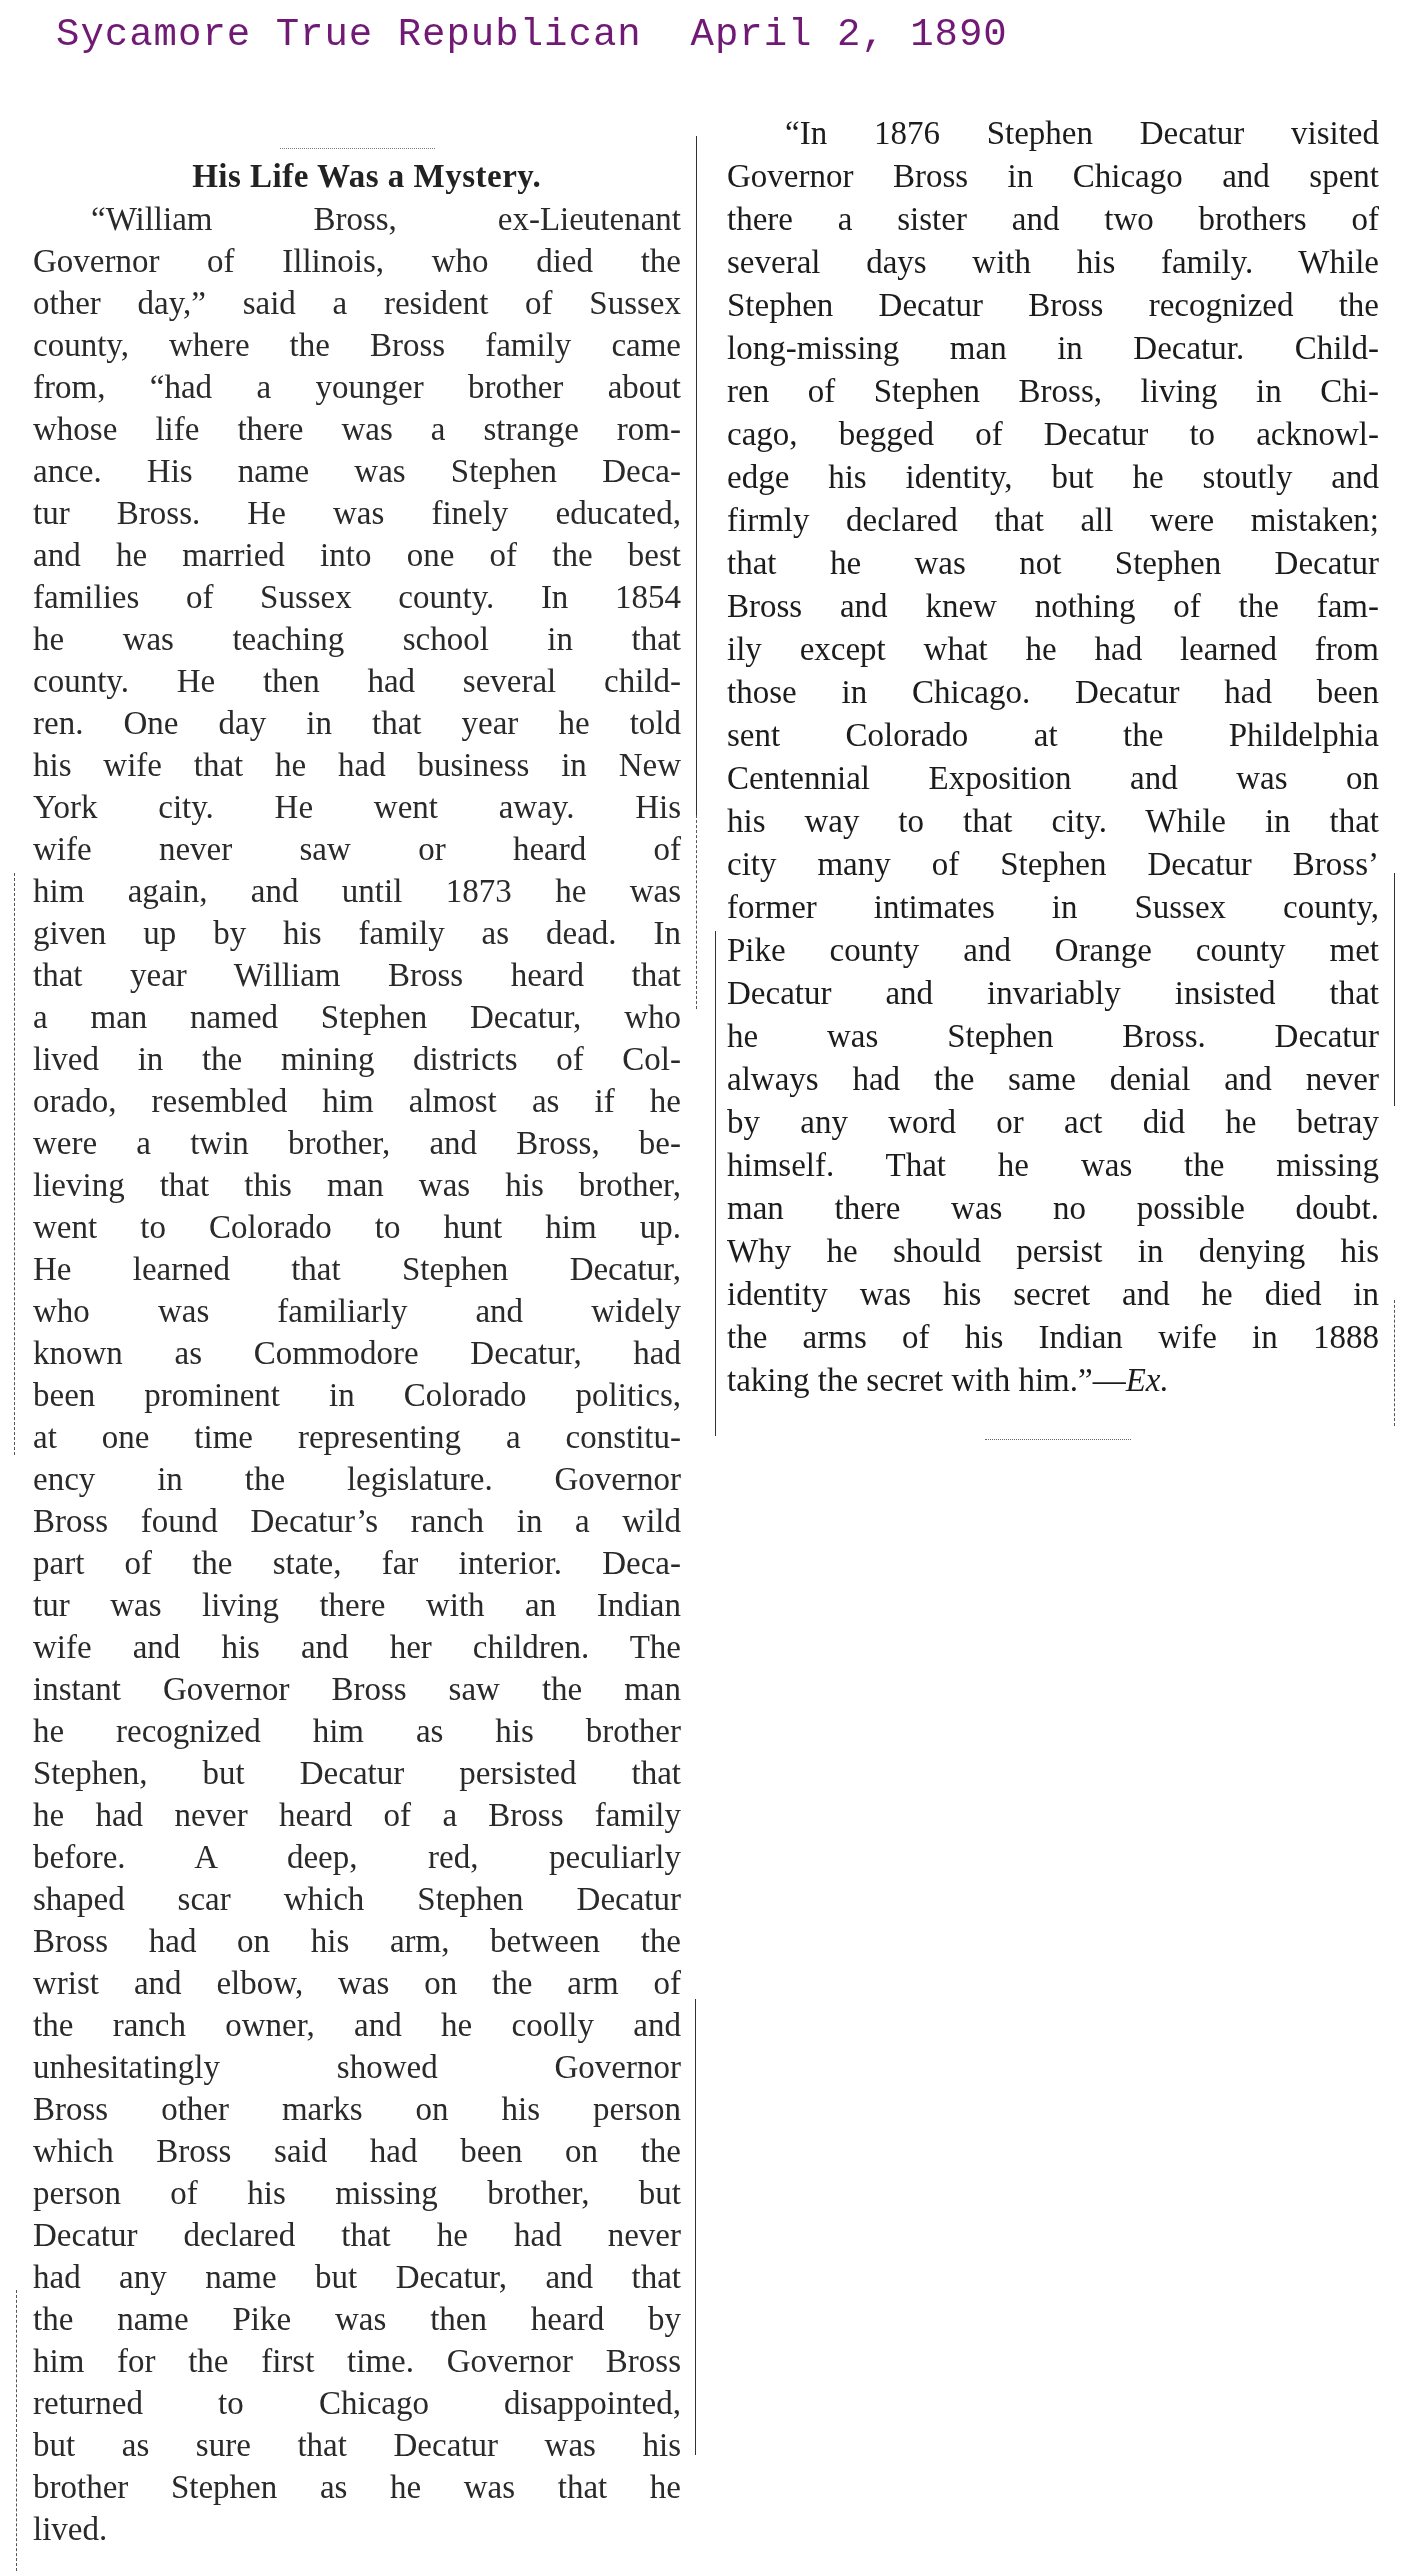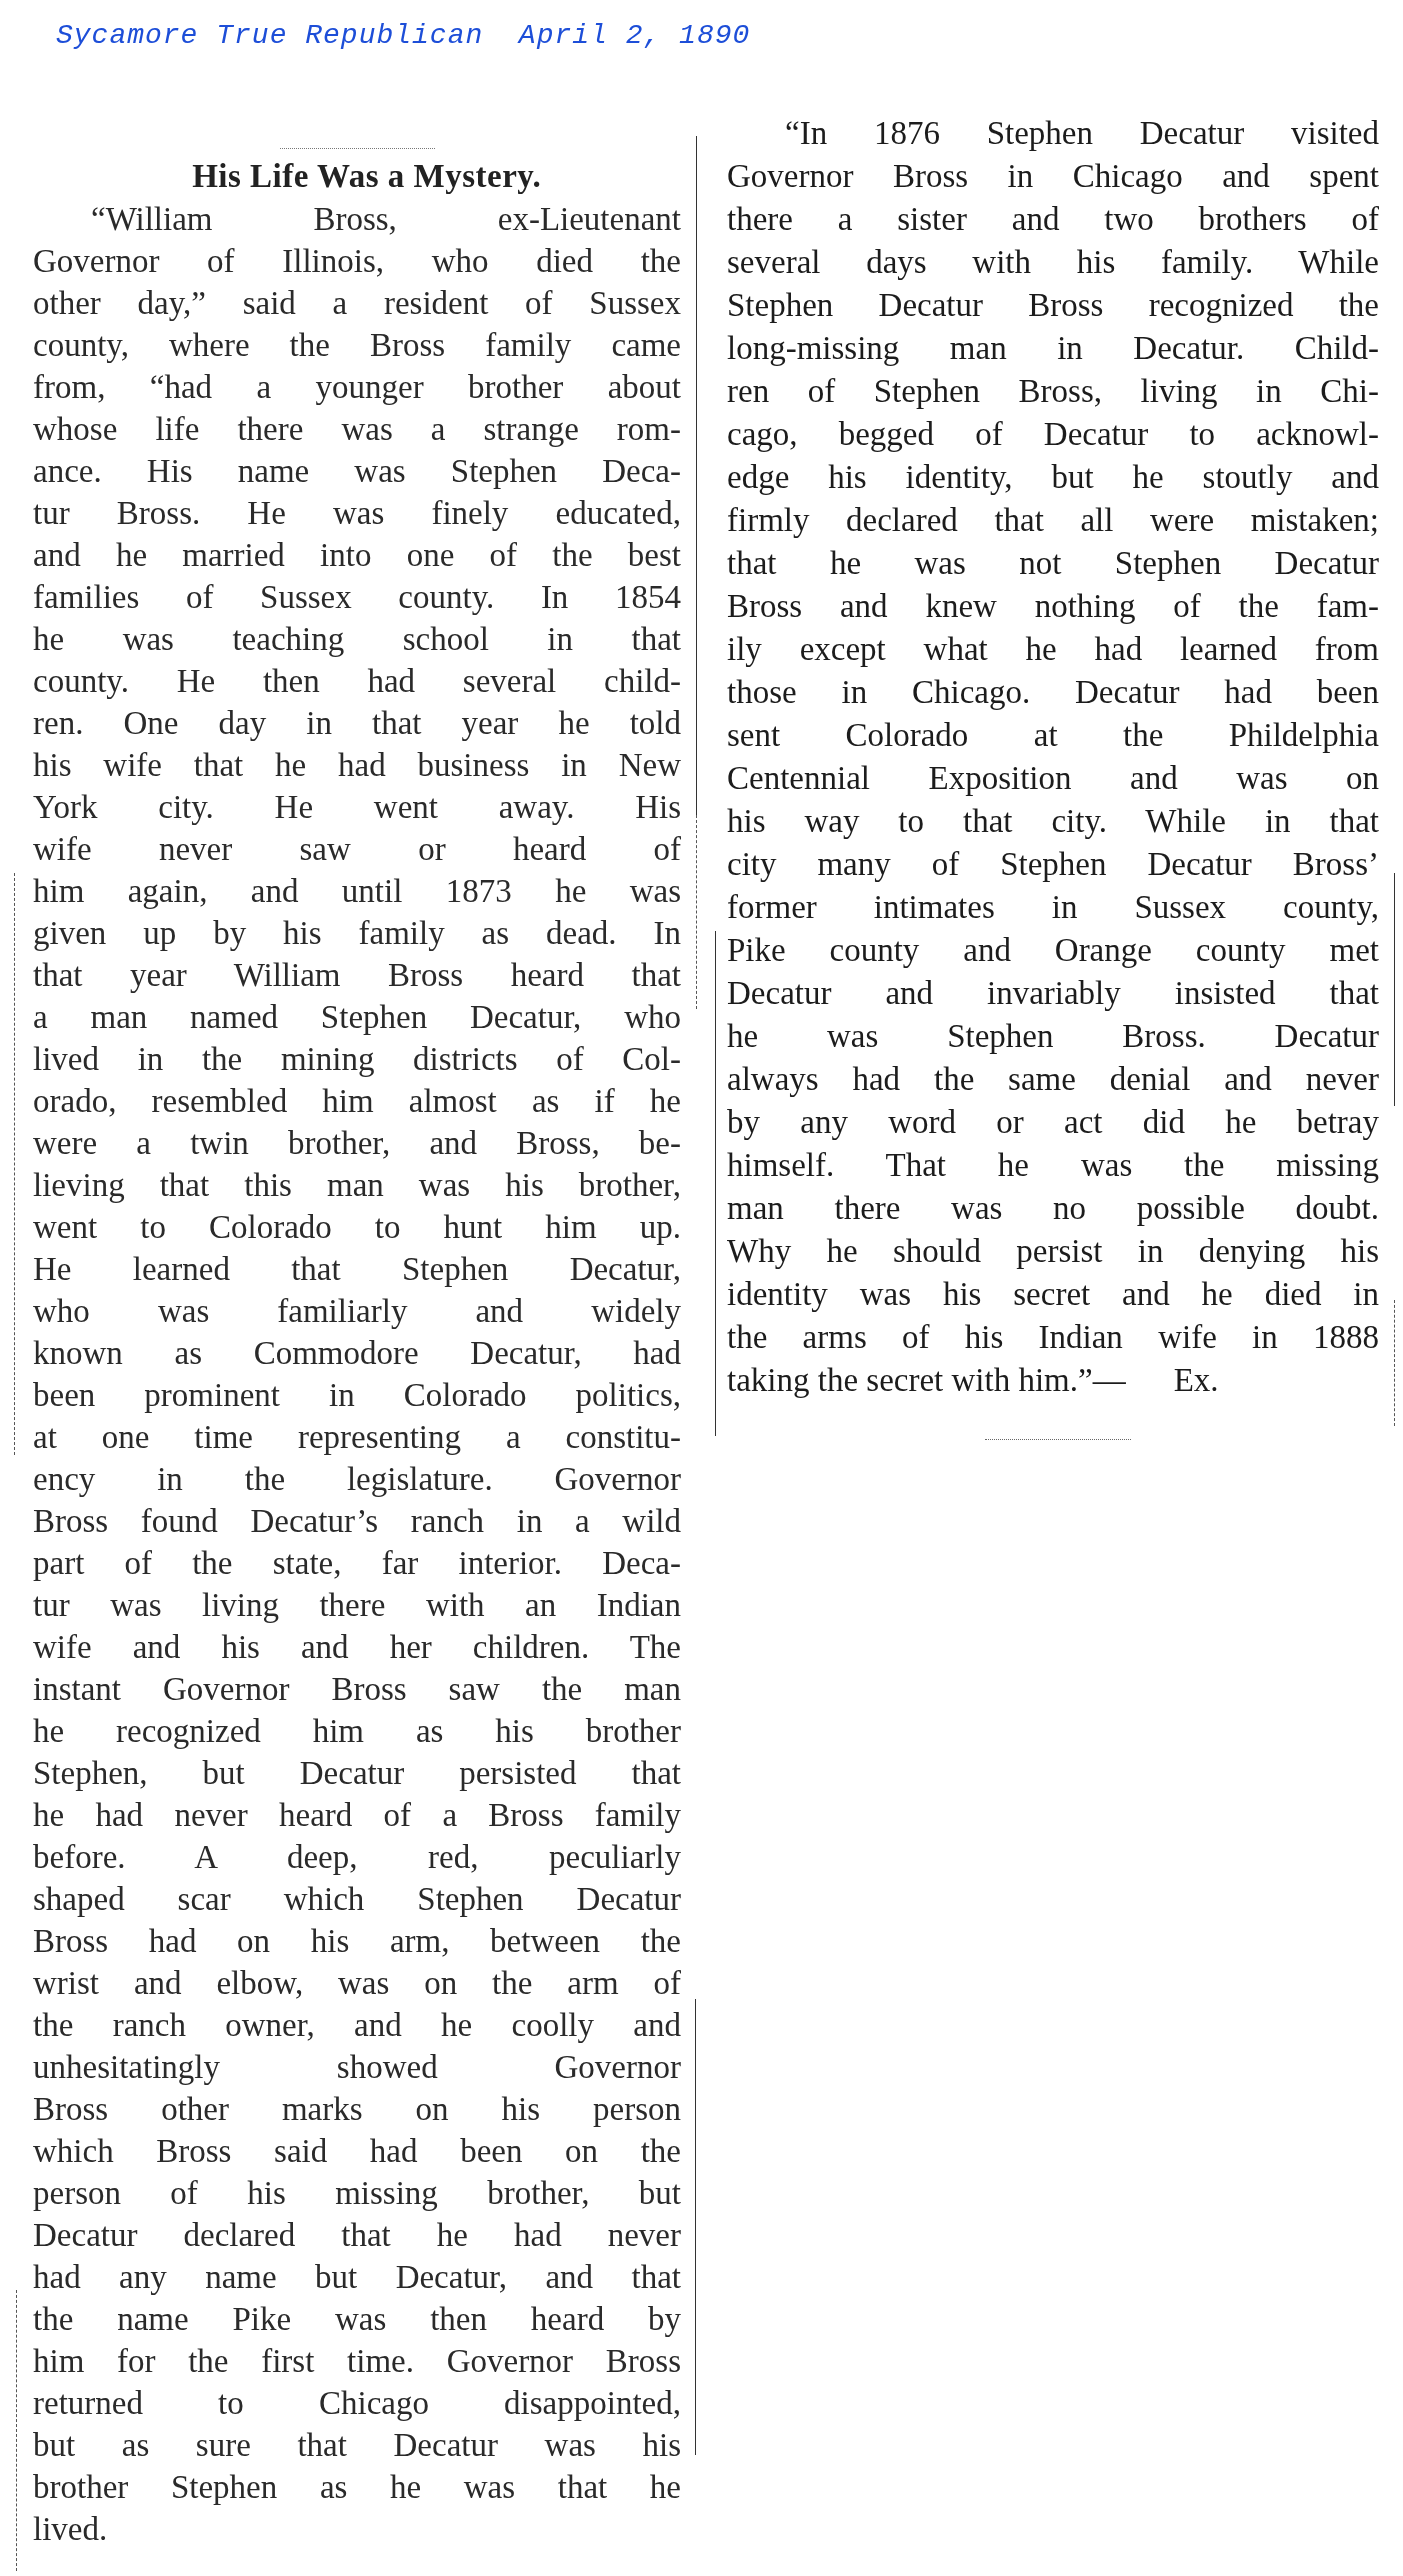--- a/index.html
+++ b/index.html
@@ -12,26 +12,25 @@
       height: 2576px;
       position: relative;
       overflow: hidden;
       color: #1a1a1a;
     }
     .masthead {
       position: absolute;
       left: 56px;
       top: 11.6px;
       font-family: "Liberation Mono", "DejaVu Sans Mono", monospace;
-      font-size: 28px;
+      font-size: 39px;
       letter-spacing: 1px;
-      color: #1d4ed8;
+      color: #701a75;
       white-space: pre;
       line-height: 47px;
-      font-style: italic;
     }
     .col {
       position: absolute;
       font-family: "Liberation Serif", "DejaVu Serif", serif;
       font-size: 33px;
       color: #2a2a2a;
     }
     .col-left {
       left: 33px;
       top: 146px;
@@ -71,21 +70,21 @@
       padding-left: 58px;
     }
     .line.last {
       text-align-last: left;
     }
     .col-right .line {
       height: 43px;
       line-height: 43px;
     }
     .sig {
-      margin-left: 48px;
+      font-style: italic;
     }
     .vrule {
       position: absolute;
       width: 0;
       border-left: 1.9px solid #333;
     }
     .vrule.dotted {
       border-left: 1.9px dashed #555;
     }
     .end-mark {

